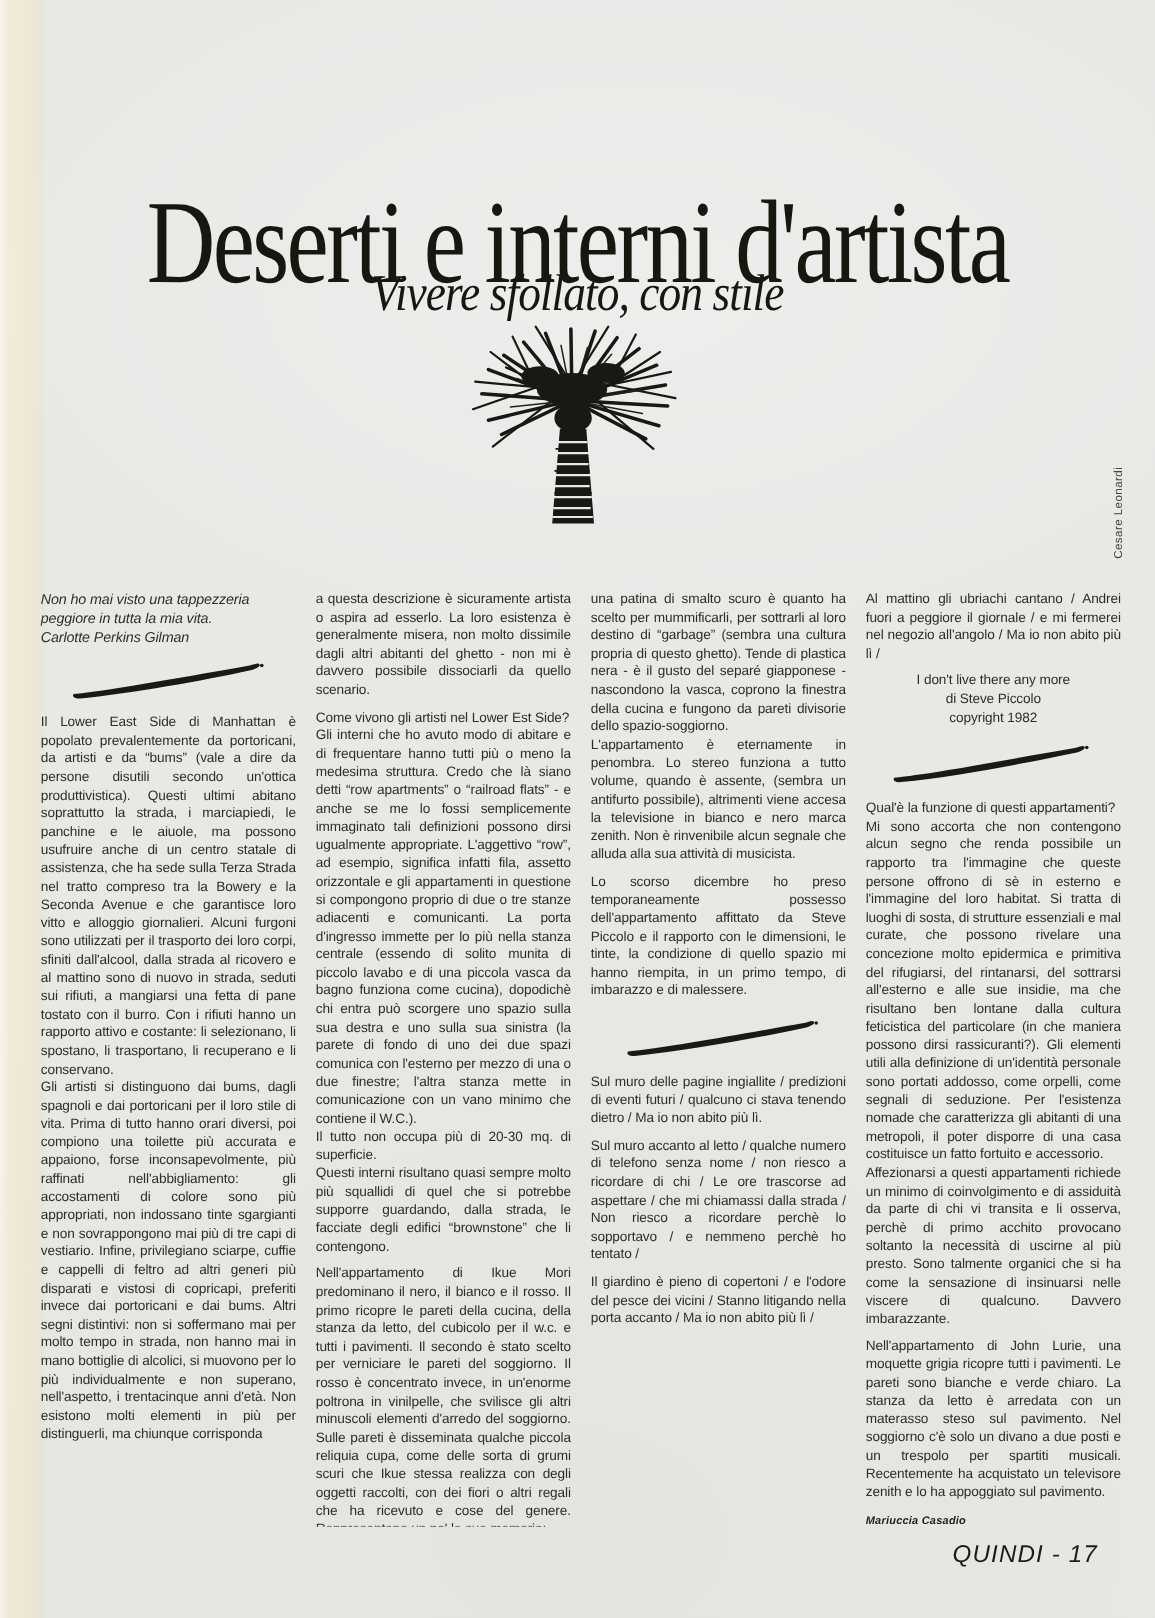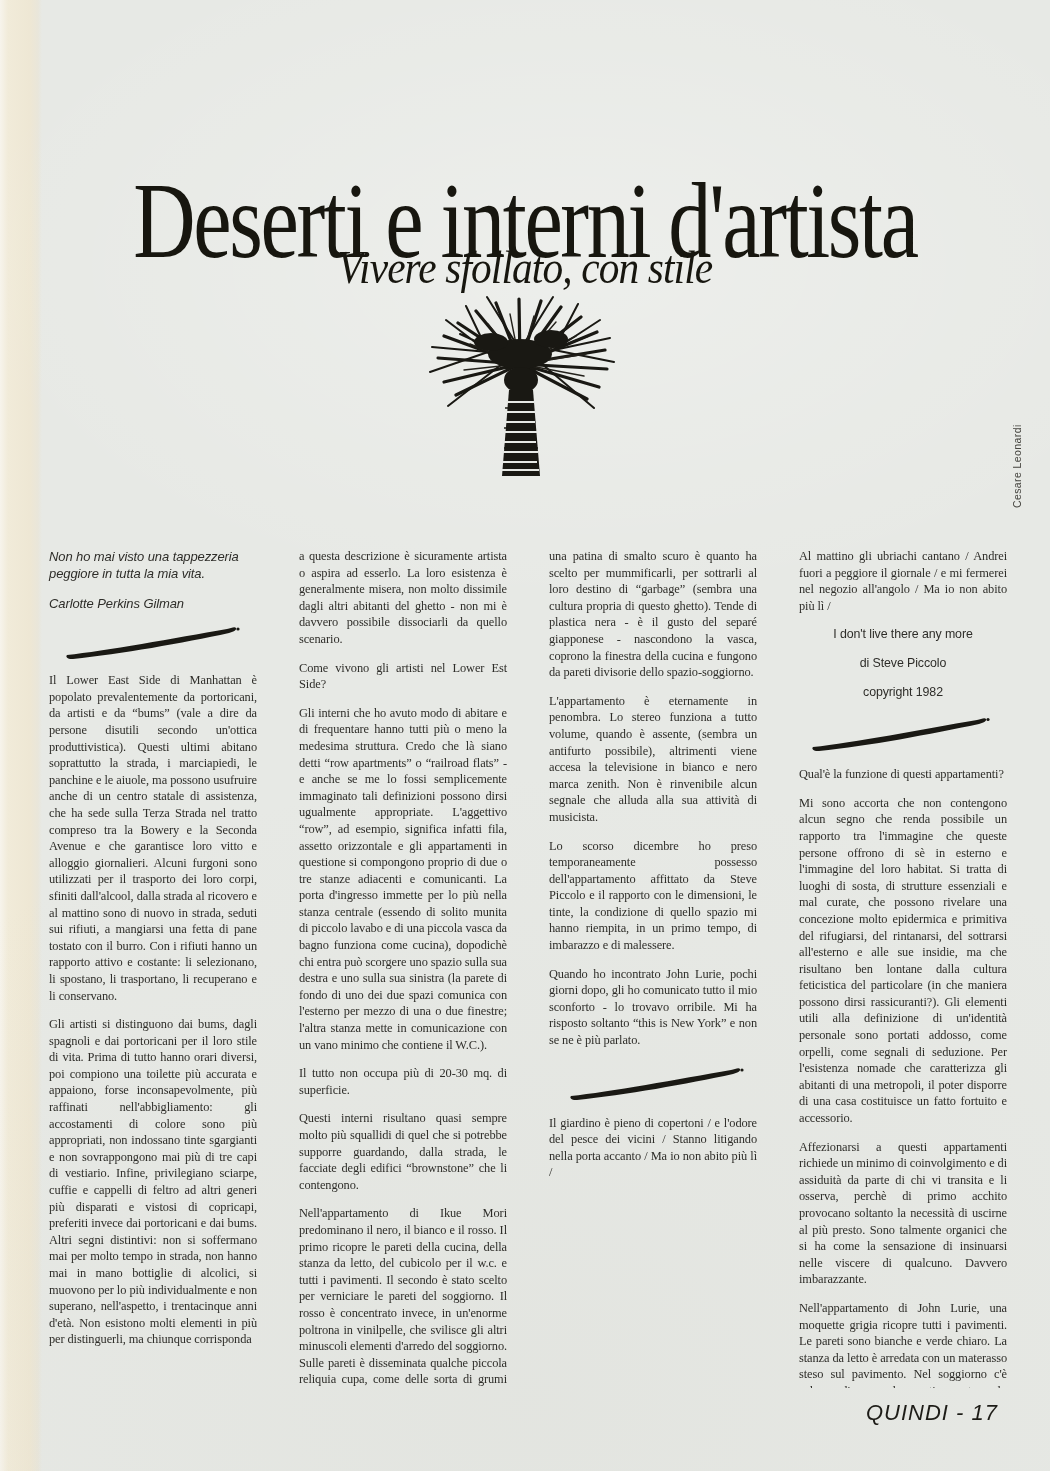--- a/index.html
+++ b/index.html
@@ -38,22 +38,22 @@
     position:absolute;left:1011px;top:508px;
     transform:rotate(-90deg);transform-origin:0 0;
     font-size:10.5px;letter-spacing:0.4px;color:#45443f;white-space:nowrap;
   }
   .col{
     position:absolute;top:536px;width:232px;height:852px;overflow:hidden;
     font-size:12.4px;line-height:16.6px;letter-spacing:-0.1px;
     color:#2e2d29;
   }
   #col1{left:37px;} #col2{left:287px;} #col3{left:537px;} #col4{left:787px;}
-  .col p{margin:12px;}
-  .bp{text-align:justify;hyphens:auto;font-family:Liberation Serif, serif;-webkit-hyphens:auto;}
+  .col p{margin:0;}
+  .bp{text-align:justify;hyphens:auto;-webkit-hyphens:auto;}
   .gt{margin-top:8px !important;}
   .epigraph{font-style:italic;font-size:13px;line-height:17.4px;color:#2e2d29;}
   .credit-line{text-align:center;}
   .byline{font-style:italic;font-size:10px;letter-spacing:0.2px;margin-top:10px !important;color:#23221e;font-weight:bold;}
   .stroke-wrap{margin:14px 0 12px 26px;line-height:0;}
   #col3 .stroke-wrap{margin:18px 0 14px 30px;}
   #col4 .stroke-wrap{margin:16px 0 14px 22px;}
   .page-number{
     position:absolute;top:1400px;right:52px;
     font-family:Liberation Sans, sans-serif;font-style:italic;
@@ -117,27 +117,28 @@
   <p class="bp">Gli interni che ho avuto modo di abitare e di frequentare hanno tutti più o meno la medesima struttura. Credo che là siano detti “row apartments” o “railroad flats” - e anche se me lo fossi semplicemente immaginato tali definizioni possono dirsi ugualmente appropriate. L'aggettivo “row”, ad esempio, significa infatti fila, assetto orizzontale e gli appartamenti in questione si compongono proprio di due o tre stanze adiacenti e comunicanti. La porta d'ingresso immette per lo più nella stanza centrale (essendo di solito munita di piccolo lavabo e di una piccola vasca da bagno funziona come cucina), dopodichè chi entra può scorgere uno spazio sulla sua destra e uno sulla sua sinistra (la parete di fondo di uno dei due spazi comunica con l'esterno per mezzo di una o due finestre; l'altra stanza mette in comunicazione con un vano minimo che contiene il W.C.).</p>
   <p class="bp">Il tutto non occupa più di 20-30 mq. di superficie.</p>
   <p class="bp">Questi interni risultano quasi sempre molto più squallidi di quel che si potrebbe supporre guardando, dalla strada, le facciate degli edifici “brownstone” che li contengono.</p>
   <p class="bp gt">Nell'appartamento di Ikue Mori predominano il nero, il bianco e il rosso. Il primo ricopre le pareti della cucina, della stanza da letto, del cubicolo per il w.c. e tutti i pavimenti. Il secondo è stato scelto per verniciare le pareti del soggiorno. Il rosso è concentrato invece, in un'enorme poltrona in vinilpelle, che svilisce gli altri minuscoli elementi d'arredo del soggiorno. Sulle pareti è disseminata qualche piccola reliquia cupa, come delle sorta di grumi scuri che Ikue stessa realizza con degli oggetti raccolti, con dei fiori o altri regali che ha ricevuto e cose del genere. Rappresentano un po' la sua memoria:</p>
 </div>
 
 <div class="col" id="col3">
   <p class="bp">una patina di smalto scuro è quanto ha scelto per mummificarli, per sottrarli al loro destino di “garbage” (sembra una cultura propria di questo ghetto). Tende di plastica nera - è il gusto del separé giapponese - nascondono la vasca, coprono la finestra della cucina e fungono da pareti divisorie dello spazio-soggiorno.</p>
   <p class="bp">L'appartamento è eternamente in penombra. Lo stereo funziona a tutto volume, quando è assente, (sembra un antifurto possibile), altrimenti viene accesa la televisione in bianco e nero marca zenith. Non è rinvenibile alcun segnale che alluda alla sua attività di musicista.</p>
   <p class="bp gt">Lo scorso dicembre ho preso temporaneamente possesso dell'appartamento affittato da Steve Piccolo e il rapporto con le dimensioni, le tinte, la condizione di quello spazio mi hanno riempita, in un primo tempo, di imbarazzo e di malessere.</p>
-  <p class="bp">Quando ho incontrato John Lurie, pochi giorni dopo, gli ho comunicato tutto il mio sconforto - lo trovavo orribile. Mi ha risposto soltanto “this is New York” e non se ne è più parlato.</p>
   <div class="stroke-wrap">
     <svg width="178" height="34" viewBox="0 0 178 34">
         <path d="M4,29 C42,25 112,12 164,3 C168,2 172,0 173,2 C174,4 170,6 166,7 C120,17 58,28 10,33 C5,33.5 2,31 4,29 Z" fill="#1a1914"></path>
         <circle cx="175" cy="3" r="1.6" fill="#1a1914"></circle>
       </svg>
   </div>
+  <p class="bp">Sul muro delle pagine ingiallite / predizioni di eventi futuri / qualcuno ci stava tenendo dietro / Ma io non abito più lì.</p>
+  <p class="bp gt">Sul muro accanto al letto / qualche numero di telefono senza nome / non riesco a ricordare di chi / Le ore trascorse ad aspettare / che mi chiamassi dalla strada / Non riesco a ricordare perchè lo sopportavo / e nemmeno perchè ho tentato /</p>
   <p class="bp gt">Il giardino è pieno di copertoni / e l'odore del pesce dei vicini / Stanno litigando nella porta accanto / Ma io non abito più lì /</p>
 </div>
 
 <div class="col" id="col4">
   <p class="bp">Al mattino gli ubriachi cantano / Andrei fuori a peggiore il giornale / e mi fermerei nel negozio all'angolo / Ma io non abito più lì /</p>
   <p class="credit-line gt">I don't live there any more</p>
   <p class="credit-line">di Steve Piccolo</p>
   <p class="credit-line">copyright 1982</p>
   <div class="stroke-wrap">
     <svg width="182" height="36" viewBox="0 0 182 36">

